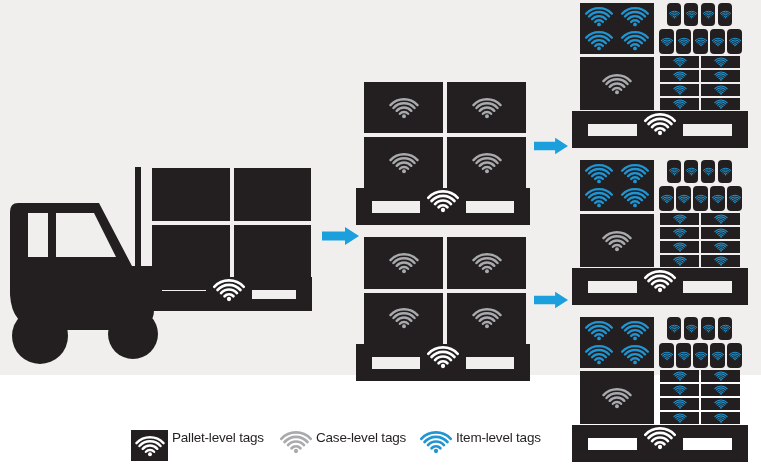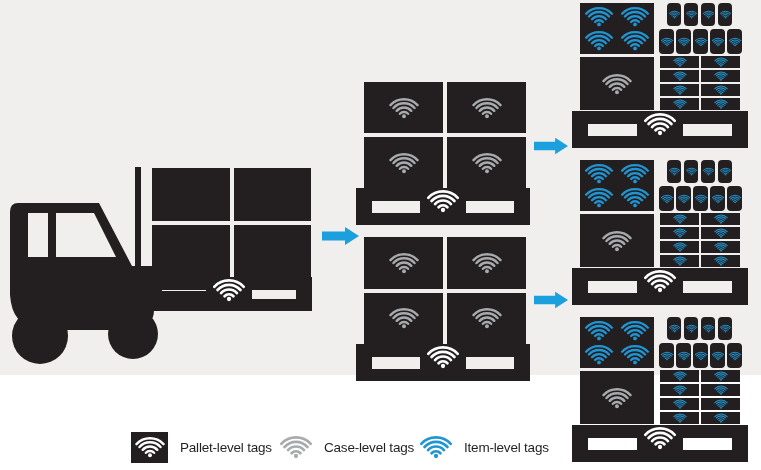--- a/index.html
+++ b/index.html
@@ -43,21 +43,21 @@
     display:flex;align-items:center;justify-content:center}
   .can{position:absolute;width:14px;height:23px;border-radius:4px;background:var(--ink);
     display:flex;align-items:center;justify-content:center}
   .can.r2{height:25px;width:15px}
   .ibox{position:absolute;width:39px;height:12px;background:var(--ink);
     display:flex;align-items:center;justify-content:center}
 
   .arrow{position:absolute;fill:var(--arrow-blue)}
 
   
-  .lg{position:absolute;top:430px;height:34px;display:flex;align-items:center;gap:12px}
+  .lg{position:absolute;top:430px;height:34px;display:flex;align-items:flex-start;gap:4px}
   .lg-box{width:37px;height:31px;background:var(--ink);display:flex;align-items:center;justify-content:center}
   .lg-label{font-size:13.5px;color:var(--ink);letter-spacing:-0.2px;white-space:nowrap}
 </style>
 </head>
 <body>
 
 <svg width="0" height="0" style="position:absolute" aria-hidden="true">
   <symbol id="wifi" viewBox="0 0 36 28">
     <circle cx="18" cy="24.5" r="2.5" fill="currentColor"></circle>
     <g fill="none" stroke="currentColor" stroke-width="3.1" stroke-linecap="round">

